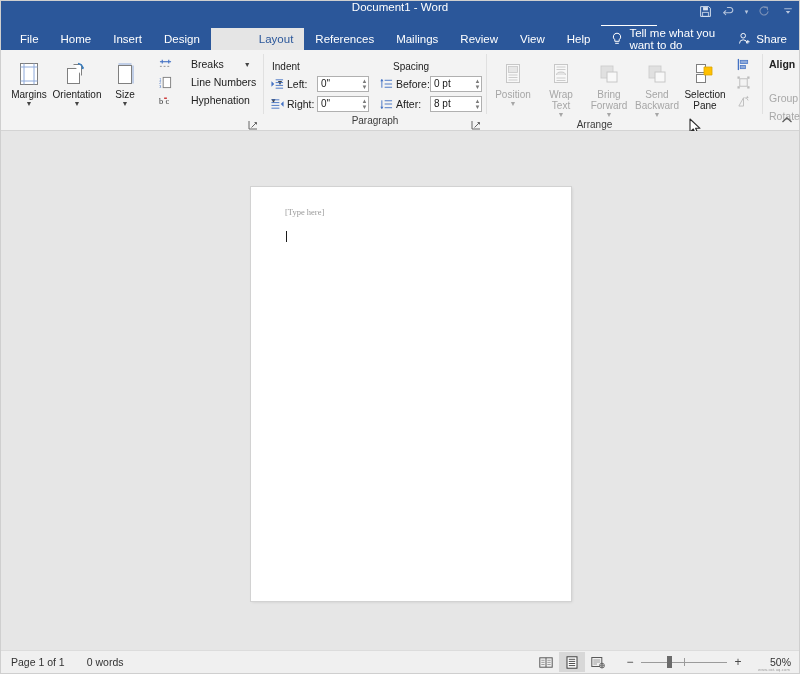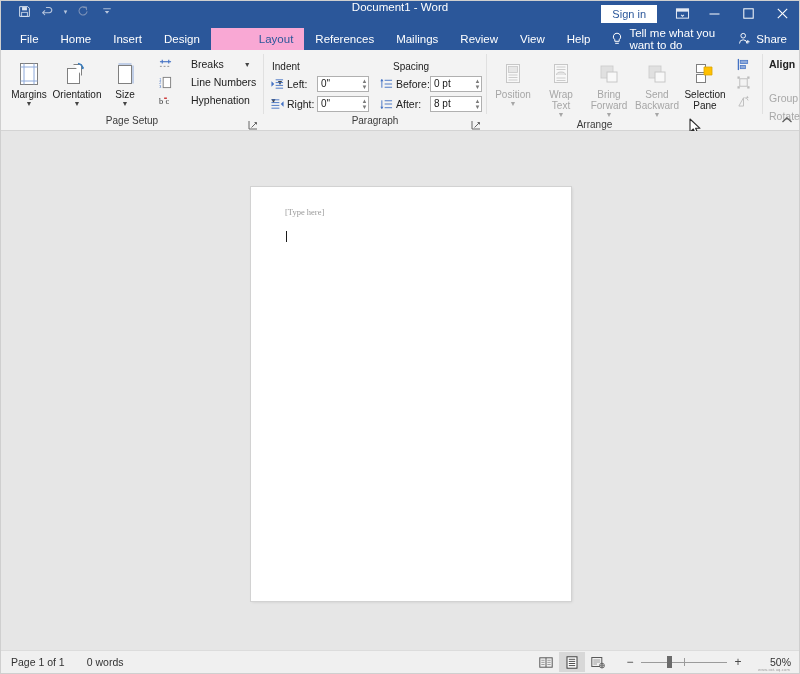--- a/index.html
+++ b/index.html
@@ -5,36 +5,36 @@
   html,body{margin:0;padding:0;}
   body{
     width:800px;height:674px;overflow:hidden;
     font-family:"Liberation Sans", sans-serif;
     background:#f0f0f0;
     -webkit-font-smoothing:antialiased;
   }
   .app{position:relative;width:800px;height:674px;background:#ffffff;border:1px solid #cfcfcf;box-sizing:border-box;}
 
   
-  .titlebar{position:relative;height:25px;background:#2b579a;display:flex;align-items:flex-start;}
+  .titlebar{position:relative;height:25px;background:#2b579a;display:flex;align-items:flex-end;flex-direction:column;}
   .qat{display:flex;align-items:center;padding-left:12px;gap:2px;}
   .qat-btn{width:22px;height:20px;display:flex;align-items:center;justify-content:center;color:#cdd8ea;}
   .qat-btn svg{display:block;}
   .qat-caret{width:9px;height:20px;display:flex;align-items:center;justify-content:center;color:#b9c7de;font-size:7px;line-height:1;}
   .title-text{position:absolute;left:0;right:0;text-align:center;color:#ffffff;font-size:11.5px;pointer-events:none;}
   .tb-right{margin-left:auto;display:flex;align-items:center;height:25px;}
   .signin{background:#ffffff;color:#2b579a;font-size:11px;padding:2px 11px;margin-right:10px;border:0;line-height:14px;cursor:pointer;}
   .ribbon-display{width:30px;height:25px;display:flex;align-items:center;justify-content:center;color:#e3e9f3;}
   .wbtn{width:34px;height:25px;display:flex;align-items:center;justify-content:center;color:#ffffff;}
   .wbtn svg{display:block;}
 
   
   .tabstrip{position:relative;height:24px;background:#2b579a;display:flex;align-items:flex-end;padding-left:8px;}
   .tab{font-size:11.5px;color:#ffffff;padding:0 11px;height:22px;line-height:22px;cursor:pointer;white-space:nowrap;}
-  .tab.active{background:#f9a8d4;color:#2b579a;padding-left:48px;}
+  .tab.active{background:#e5e5e5;color:#2b579a;padding-left:48px;}
   .tellme{display:flex;align-items:center;gap:6px;height:22px;padding-left:10px;color:#ffffff;font-size:11.5px;cursor:pointer;}
   .tellme .bulb{display:flex;align-items:center;}
   .share{margin-left:auto;display:flex;align-items:center;gap:5px;color:#ffffff;font-size:11.5px;padding-right:12px;height:22px;cursor:pointer;}
 
   
   .anno{position:absolute;border:2px solid #e01b24;box-sizing:border-box;pointer-events:none;}
 
   
   .ribbon{position:relative;height:80px;background:#f3f3f3;border-bottom:1px solid #d4d4d4;display:flex;}
   .group{position:relative;height:80px;display:flex;flex-direction:column;}
@@ -266,21 +266,20 @@
                   <text x="0" y="11" font-size="9" font-family="serif" fill="#333">b</text>
                   <text x="7" y="11" font-size="9" font-family="serif" fill="#333">c</text>
                   <line x1="5.5" y1="4.5" x2="8.5" y2="4.5" stroke="#c00000" stroke-width="1.2"></line>
                 </svg>
             </span>
             <span class="lbl">Hyphenation</span>
             <span class="dd">▼</span>
           </div>
         </div>
       </div>
-      <div class="group-label">Page Setup</div>
       <div class="launcher">
         <svg width="11" height="11" viewBox="0 0 11 11">
             <path d="M1 1 v8 h8" fill="none" stroke="#666" stroke-width="1"></path>
             <path d="M3.5 7.5 L8.5 2.5" stroke="#666" stroke-width="1"></path>
             <path d="M6.5 2.5 H8.5 V4.5" fill="none" stroke="#666" stroke-width="1"></path>
           </svg>
       </div>
     </div>
     <div class="group-sep"></div>
 

